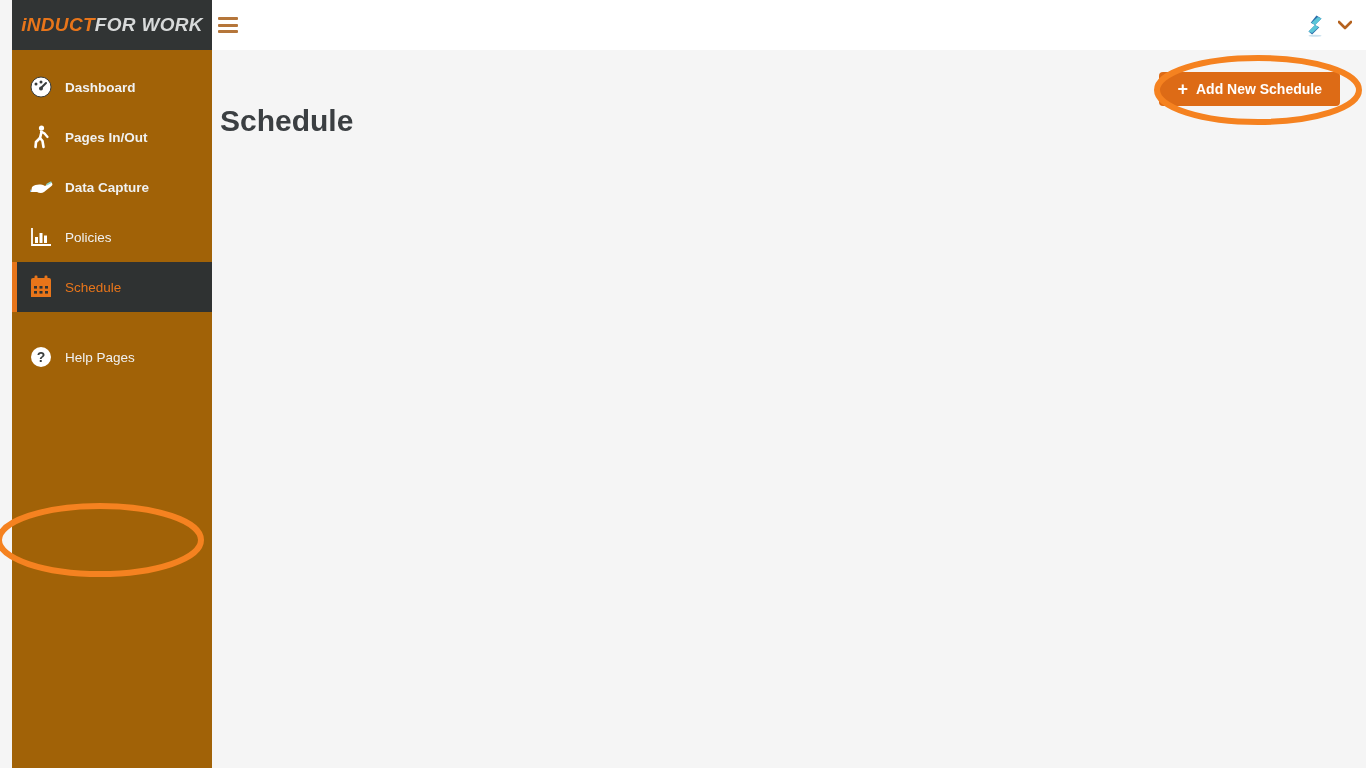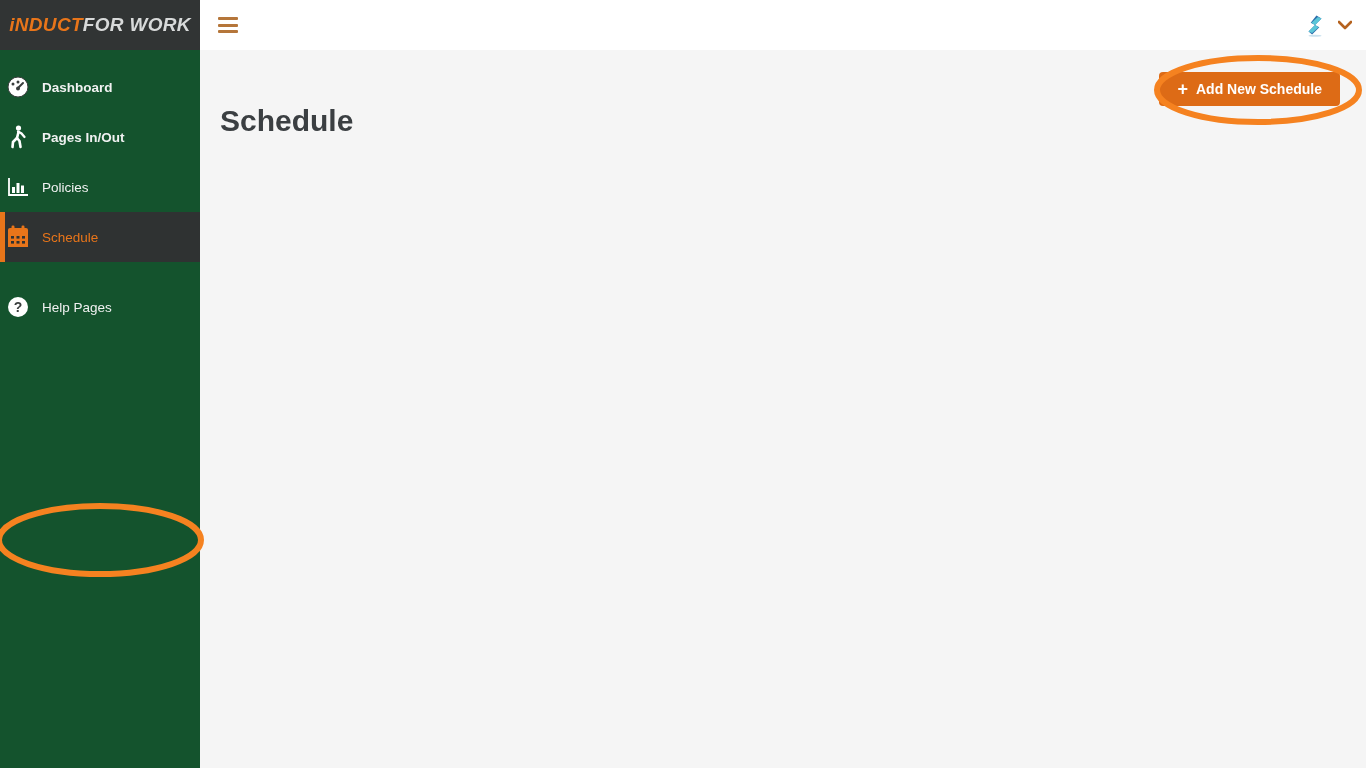--- a/index.html
+++ b/index.html
@@ -7,23 +7,23 @@
     width: 1366px; height: 768px;
     overflow: hidden;
     font-family: "Liberation Sans", sans-serif;
     background: #f5f5f5;
   }
 
   #app { position: relative; width: 1366px; height: 768px; }
 
   
   #sidebar {
-    position: absolute; left: 0; top: 0;
+    position: absolute; left: 12px; top: 0;
     width: 200px; height: 768px;
-    background: #14532d;
+    background: #a16207;
     z-index: 5;
   }
   #brand {
     height: 50px;
     background: #313434;
     display: flex; align-items: center; justify-content: center;
     letter-spacing: .3px;
   }
   .brand-text {
     font-size: 19px; font-weight: bold; font-style: italic;
@@ -52,21 +52,21 @@
   .user-name {
     color: #e9eaea; font-size: 11px; font-style: italic; font-weight: bold;
     margin-top: 3px;
   }
 
   #nav { padding-top: 12px; }
   .nav-item {
     position: relative;
     height: 50px;
     display: flex; align-items: center;
-    padding-left: 2px;
+    padding-left: 13px;
     color: #f0f1f1;
     font-size: 13.5px;
     font-weight: bold;
     cursor: pointer;
   }
   .nav-item .nav-icon {
     width: 32px; flex: 0 0 32px;
     display: flex; align-items: center; justify-content: center;
     margin-right: 8px;
   }
@@ -198,20 +198,31 @@
               <circle cx="9.5" cy="3" r="2.6" fill="#fff"></circle>
               <path d="M9 6.5 L12.5 8.5 L15.5 12" stroke="#fff" stroke-width="2.3" fill="none" stroke-linecap="round"></path>
               <path d="M9.5 7 L8 13 L10.5 16 L11.5 22" stroke="#fff" stroke-width="2.6" fill="none" stroke-linecap="round" stroke-linejoin="round"></path>
               <path d="M8 13 L4 17 L3.5 22" stroke="#fff" stroke-width="2.6" fill="none" stroke-linecap="round" stroke-linejoin="round"></path>
             </svg>
         </span>
         <span class="nav-label">Pages In/Out</span>
         <span class="nav-count"></span>
       </div>
 
+      <div class="nav-item">
+        <span class="nav-icon">
+          <svg width="26" height="18" viewBox="0 0 26 18">
+              <path d="M2 11 L2 14 L4 14 Z" fill="#7aa8c9"></path>
+              <path d="M4 9 C8 6 13 6 17 8 L22 5 C24 4 25.5 6.5 23.5 8 L16 14 C14 15.4 11 15 9 14 L3 14 Z" fill="#fff"></path>
+              <path d="M19 6.5 L23 4.3" stroke="#8fd8cf" stroke-width="1.6" stroke-linecap="round"></path>
+            </svg>
+        </span>
+        <span class="nav-label">Data Capture</span>
+        <span class="nav-count"></span>
+      </div>
 
       <div class="nav-item light">
         <span class="nav-icon">
           <svg width="22" height="20" viewBox="0 0 22 20">
               <path d="M2 1 L2 18 L21 18" stroke="#fff" stroke-width="1.8" fill="none"></path>
               <rect x="5" y="10" width="3" height="6" fill="#fff"></rect>
               <rect x="9.5" y="6" width="3" height="10" fill="#fff"></rect>
               <rect x="14" y="8.5" width="3" height="7.5" fill="#fff"></rect>
             </svg>
         </span>

